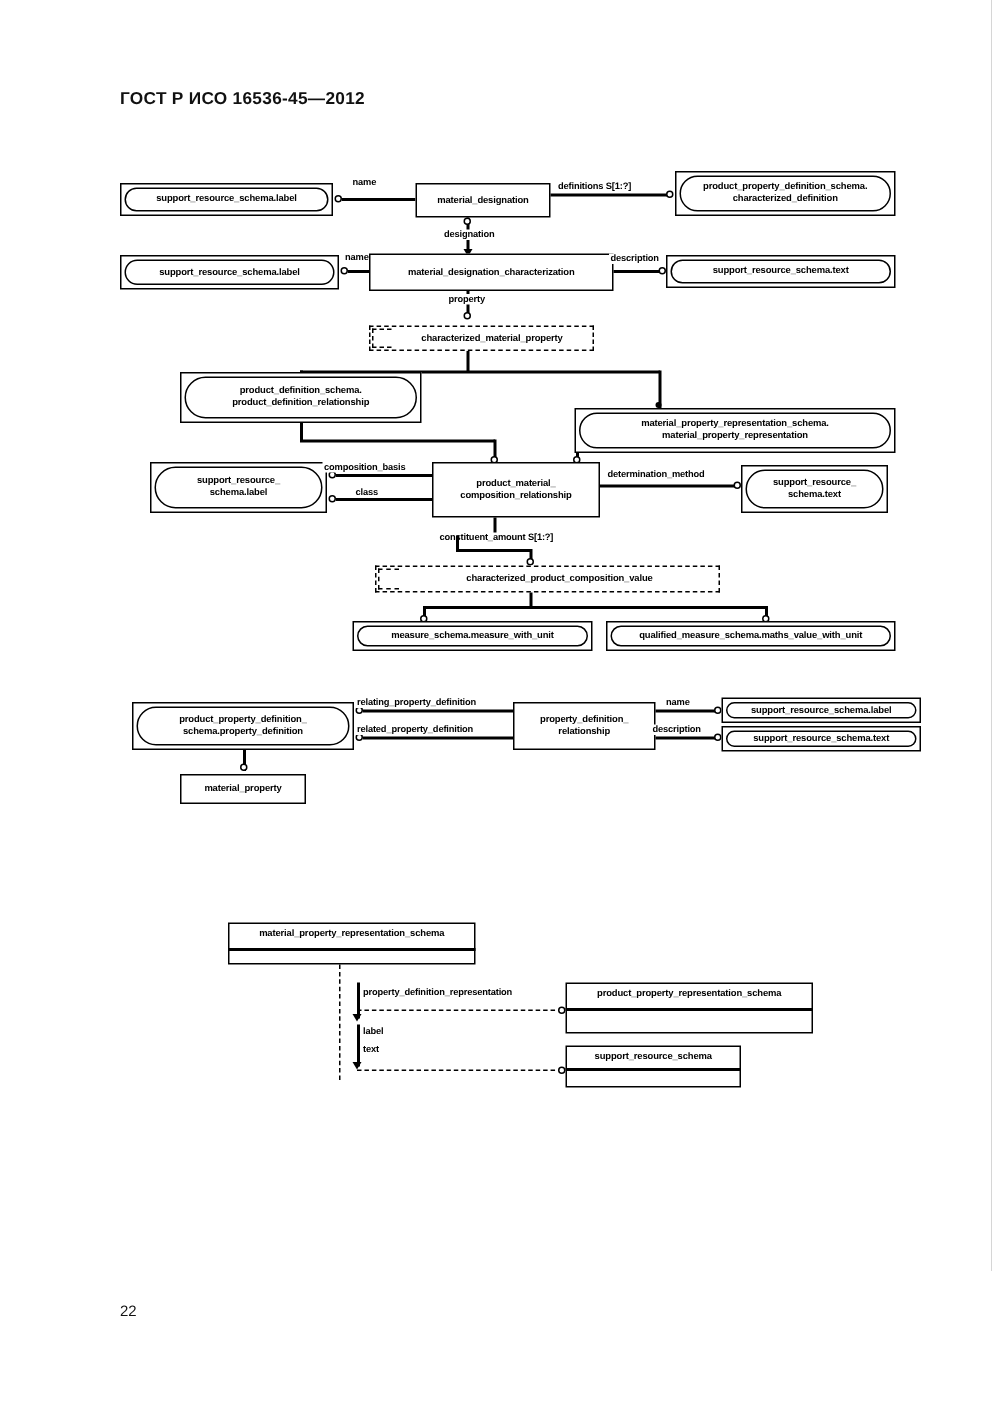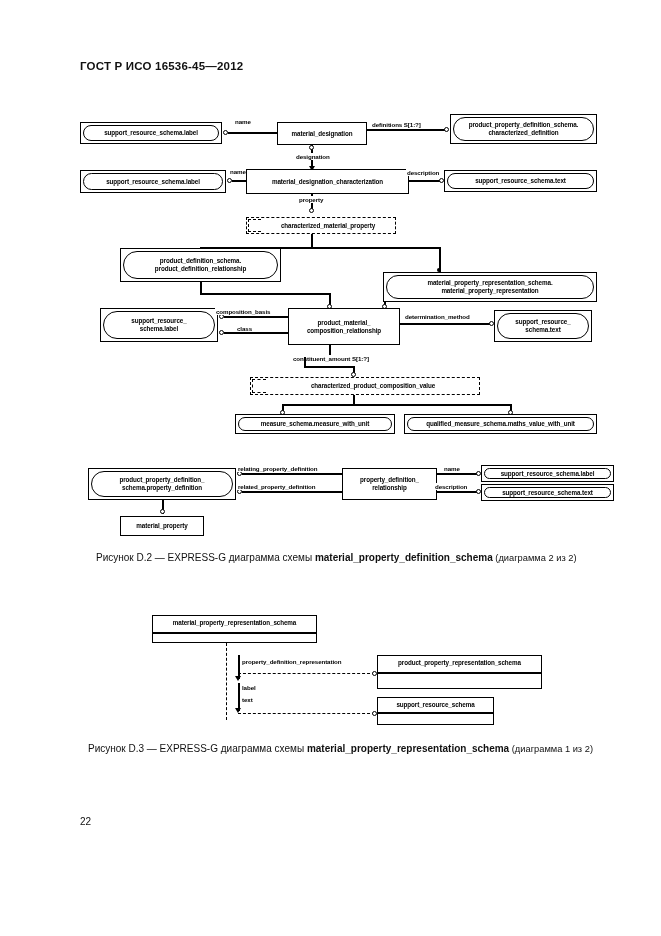--- a/index.html
+++ b/index.html
@@ -1,20 +1,20 @@
 <!DOCTYPE html>
 <html><head>
 <meta charset="utf-8">
 <style>
   html,body{margin:0;padding:0;background:#b6b6b6;}
   body{font-family:"Liberation Sans",sans-serif;}
   .page{position:relative;width:661px;height:936px;background:#fff;overflow:hidden;}
 
   .hdr{position:absolute;left:80px;top:60px;font-size:11.5px;font-weight:bold;letter-spacing:.2px;color:#111;}
-  .pageno{position:absolute;left:80px;top:816px;font-size:10px;color:#111;}
+  .pageno{position:absolute;left:80px;top:869px;font-size:10px;color:#111;}
 
   .caption{position:absolute;font-size:10px;color:#111;white-space:nowrap;}
   .caption b{font-weight:bold;}
   .caption .sm{font-size:9.3px;}
 
   
   .dg{position:absolute;}
   .box{position:absolute;box-sizing:border-box;border:1.6px solid #000;background:#fff;
        display:flex;align-items:center;justify-content:center;text-align:center;
        font-size:6.3px;font-weight:bold;line-height:1.25;color:#000;letter-spacing:-.1px;padding:0 2px;}
@@ -194,23 +194,20 @@
     </div>
     <div class="box outer" style="left:481px;top:484px;width:133px;height:17px;">
       <div class="inner">support_resource_schema.text</div>
     </div>
 
     <div class="ln lnv" style="left:162px;top:500px;height:14px;"></div>
     <div class="circ" style="left:160px;top:509px;"></div>
     <div class="box" style="left:120px;top:516px;width:84px;height:20px;">material_property</div>
   </div>
 
-  <div class="caption" style="left:96px;top:552px;">
-    <span>Рисунок  D.2 — EXPRESS-G диаграмма схемы </span><b>material_property_definition_schema</b><span class="sm"> (диаграмма 2 из 2)</span>
-  </div>
 
   <div class="dg" style="left:0;top:0;width:661px;height:760px;">
     <div class="box" style="left:152px;top:615px;width:165px;height:28px;align-items:flex-start;padding-top:3px;">material_property_representation_schema</div>
     <div class="ln lnh" style="left:152px;top:632px;width:165px;"></div>
 
     <div class="ln lnv d" style="left:226px;top:643px;height:77px;"></div>
 
     <div class="ln lnv" style="left:238px;top:655px;height:24px;"></div>
     <div class="arrow" style="left:235px;top:676px;"></div>
     <div class="lbl" style="left:241px;top:658px;">property_definition_representation</div>
@@ -224,18 +221,15 @@
     <div class="lbl" style="left:241px;top:696px;">text</div>
     <div class="ln lnv" style="left:238px;top:683px;height:28px;"></div>
     <div class="arrow" style="left:235px;top:708px;"></div>
     <div class="ln lnh d" style="left:238px;top:713px;width:137px;"></div>
     <div class="circ" style="left:372px;top:711px;"></div>
 
     <div class="box" style="left:377px;top:697px;width:117px;height:28px;align-items:flex-start;padding-top:3px;">support_resource_schema</div>
     <div class="ln lnh" style="left:377px;top:712px;width:117px;"></div>
   </div>
 
-  <div class="caption" style="left:88px;top:743px;">
-    <span>Рисунок  D.3 — EXPRESS-G диаграмма схемы </span><b>material_property_representation_schema</b><span class="sm"> (диаграмма 1 из 2)</span>
-  </div>
 
   <div class="pageno">22</div>
 </div>
 
 </body></html>

